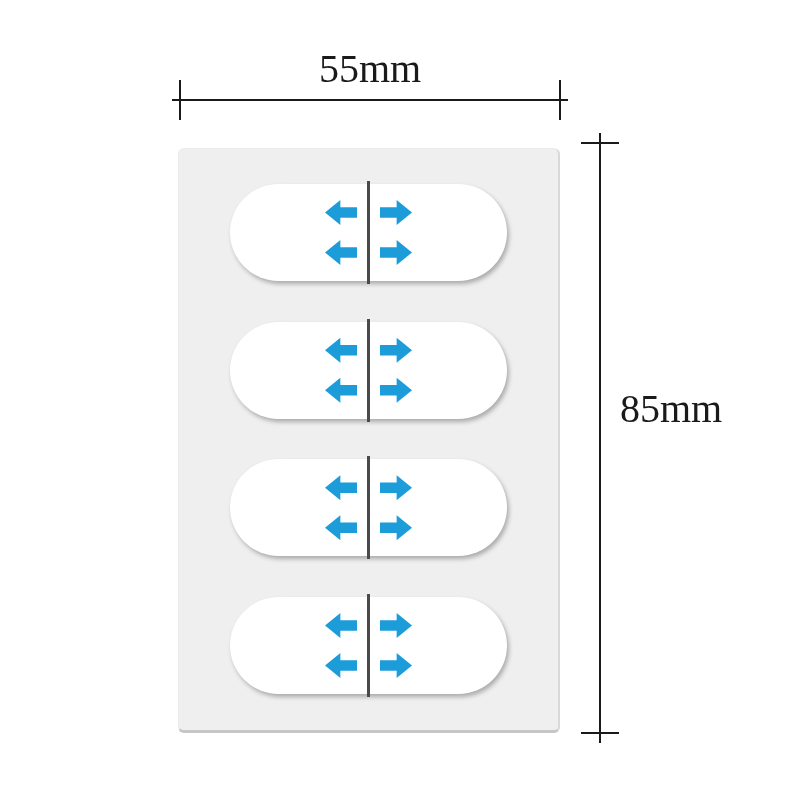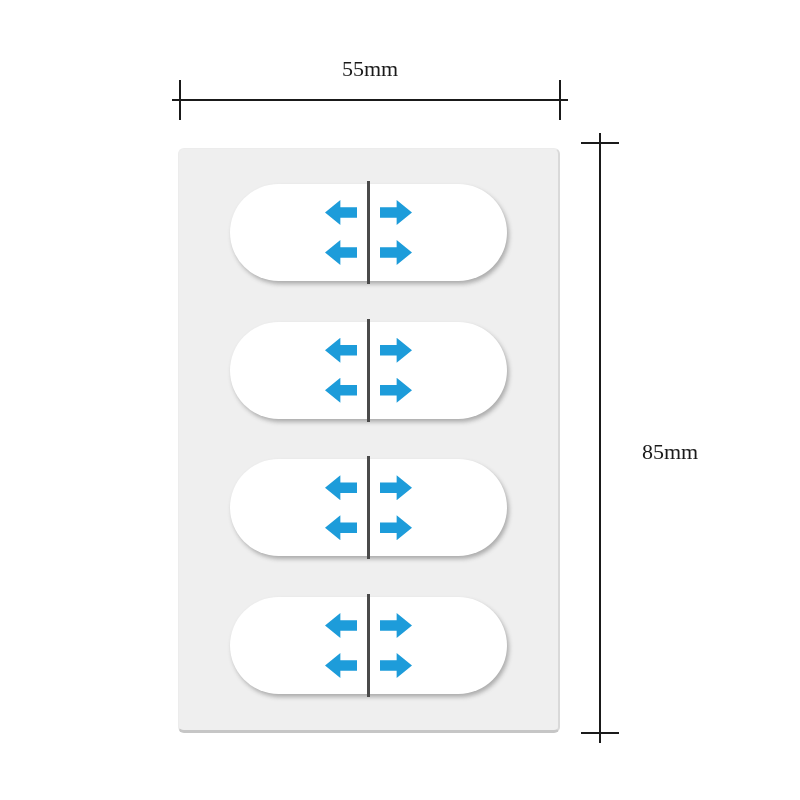--- a/index.html
+++ b/index.html
@@ -22,27 +22,27 @@
   .v-line   { left: 599px; top: 133px; width: 2px;   height: 610px; }
   .tick     { position: absolute; background: var(--dim, #1a1a1a); }
   .tick-h-left  { left: 179px; top: 80px;  width: 2px;  height: 40px; }
   .tick-h-right { left: 559px; top: 80px;  width: 2px;  height: 40px; }
   .tick-v-top   { left: 581px; top: 142px; width: 38px; height: 2px; }
   .tick-v-bot   { left: 581px; top: 732px; width: 38px; height: 2px; }
 
   .dim-label {
     position: absolute;
     color: var(--dim, #1a1a1a);
-    font-size: 22px;
+    font-size: 40px;
     line-height: 34px;
     text-align: center;
     white-space: nowrap;
   }
   .label-width  { left: 300px; top: 52px;  width: 140px; }
-  .label-height { left: 620px; top: 392px; width: 100px; margin-top: 43px; }
+  .label-height { left: 620px; top: 392px; width: 100px; }
 
   
   .sheet {
     position: absolute;
     left: 178px; top: 148px;
     width: 382px; height: 585px;
     box-sizing: border-box;
     background: var(--sheet, #efefef);
     border-top: 1px solid #ececec;
     border-left: 1px solid #ececec;

